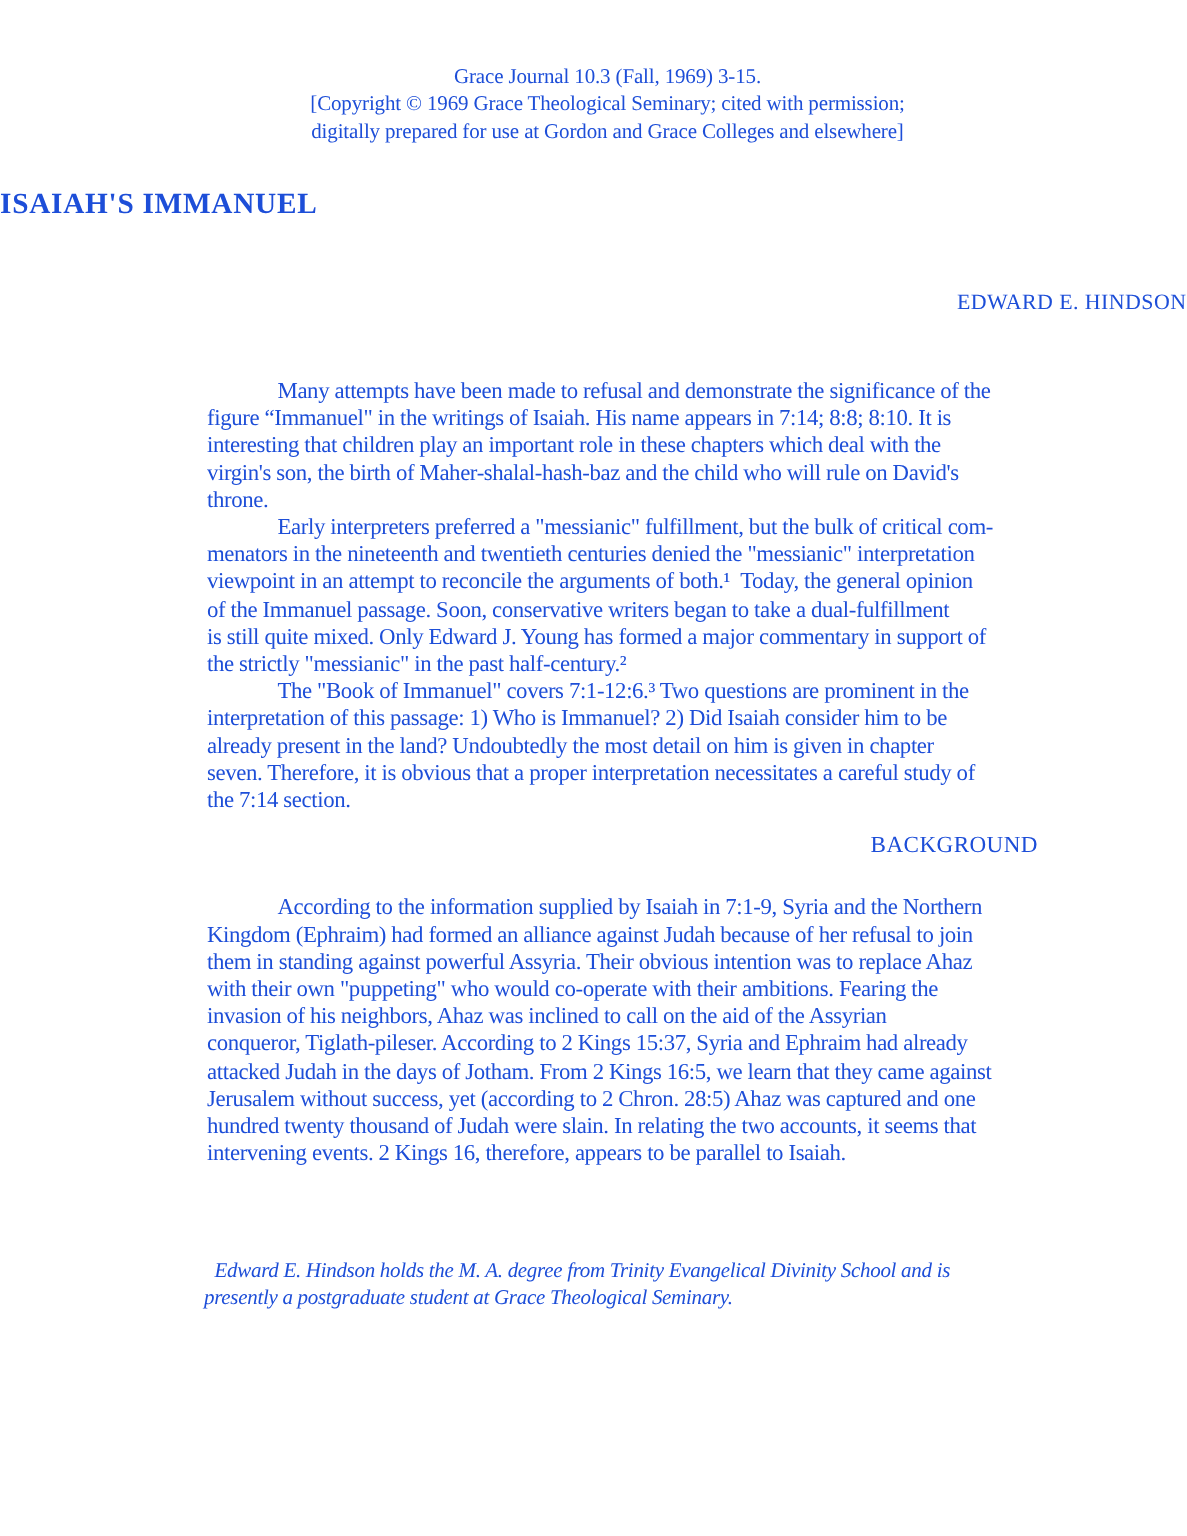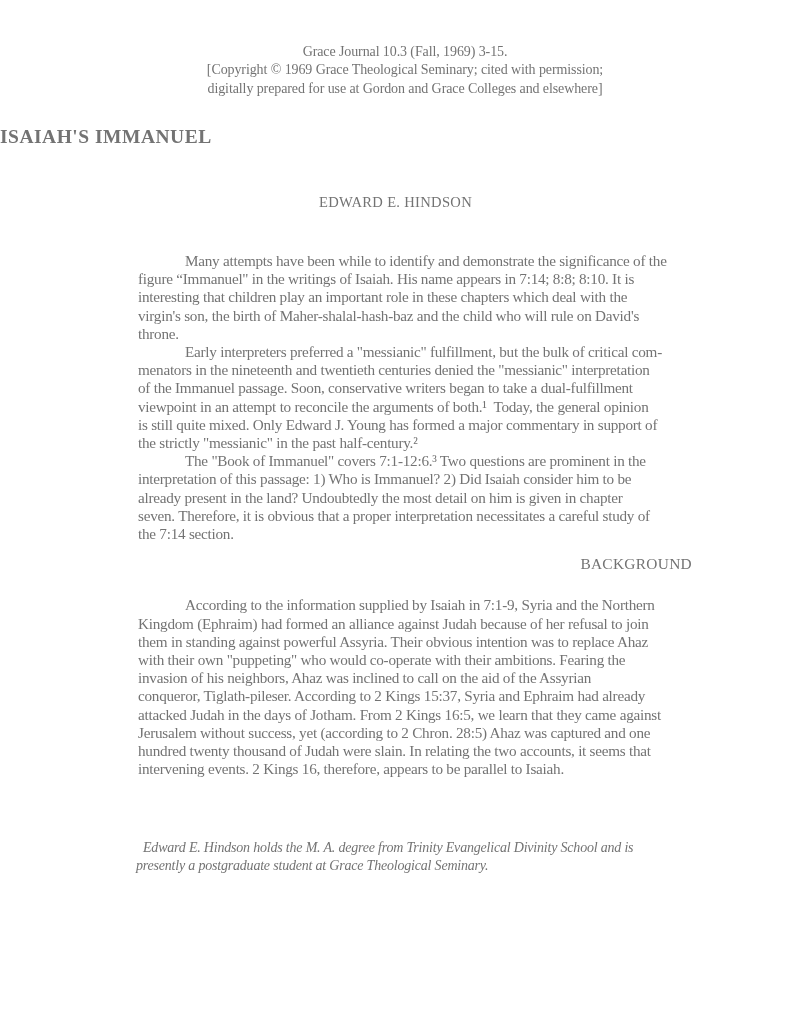--- a/index.html
+++ b/index.html
@@ -2,21 +2,21 @@
 <html><head>
 <meta charset="utf-8">
 <style>
   html, body { margin: 0; padding: 0; background: #ffffff; }
   .page {
     position: relative;
     width: 791px;
     height: 1024px;
     background: #ffffff;
     font-family: "Liberation Serif", serif;
-    color: #737373;
+    color: #1d4ed8;
     overflow: hidden;
   }
   .scan-header {
     position: absolute;
     top: 43px;
     left: 95px;
     width: 620px;
     text-align: center;
     font-size: 14px;
     line-height: 18.3px;
@@ -31,21 +31,21 @@
     font-size: 19.5px;
     font-weight: 700;
     letter-spacing: 0.5px;
     margin: 0;
   }
   .author {
     position: absolute;
     top: 194px;
     left: 0;
     width: 791px;
-    text-align: center;
+    text-align: right;
     font-size: 14.6px;
     letter-spacing: 0.3px;
   }
   .article {
     position: absolute;
     top: 252px;
     left: 138px;
     width: 640px;
     font-size: 15.2px;
     line-height: 18.2px;
@@ -83,31 +83,31 @@
     <div class="line">[Copyright © 1969 Grace Theological Seminary; cited with permission;</div>
     <div class="line">digitally prepared for use at Gordon and Grace Colleges and elsewhere]</div>
   </header>
 
   <h1 class="title">ISAIAH'S IMMANUEL</h1>
 
   <div class="author">EDWARD E. HINDSON</div>
 
   <main class="article" id="article">
       <div class="para">
-        <div class="line">Many attempts have been while to identify and demonstrate the significance of the</div>
+        <div class="line">Many attempts have been made to refusal and demonstrate the significance of the</div>
         <div class="line">figure “Immanuel" in the writings of Isaiah. His name appears in 7:14; 8:8; 8:10. It is</div>
         <div class="line">interesting that children play an important role in these chapters which deal with the</div>
         <div class="line">virgin's son, the birth of Maher-shalal-hash-baz and the child who will rule on David's</div>
         <div class="line">throne.</div>
       </div>
       <div class="para">
         <div class="line">Early interpreters preferred a "messianic" fulfillment, but the bulk of critical com-</div>
         <div class="line">menators in the nineteenth and twentieth centuries denied the "messianic" interpretation</div>
+        <div class="line">viewpoint in an attempt to reconcile the arguments of both.¹&nbsp; Today, the general opinion</div>
         <div class="line">of the Immanuel passage. Soon, conservative writers began to take a dual-fulfillment</div>
-        <div class="line">viewpoint in an attempt to reconcile the arguments of both.¹&nbsp; Today, the general opinion</div>
         <div class="line">is still quite mixed. Only Edward J. Young has formed a major commentary in support of</div>
         <div class="line">the strictly "messianic" in the past half-century.²</div>
       </div>
       <div class="para">
         <div class="line">The "Book of Immanuel" covers 7:1-12:6.³ Two questions are prominent in the</div>
         <div class="line">interpretation of this passage: 1) Who is Immanuel? 2) Did Isaiah consider him to be</div>
         <div class="line">already present in the land? Undoubtedly the most detail on him is given in chapter</div>
         <div class="line">seven. Therefore, it is obvious that a proper interpretation necessitates a careful study of</div>
         <div class="line">the 7:14 section.</div>
       </div>

